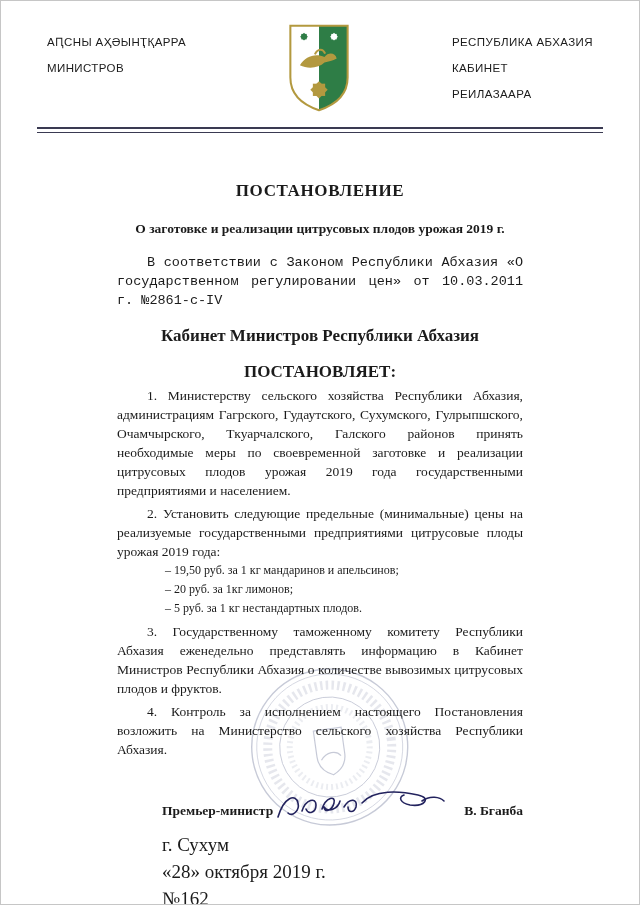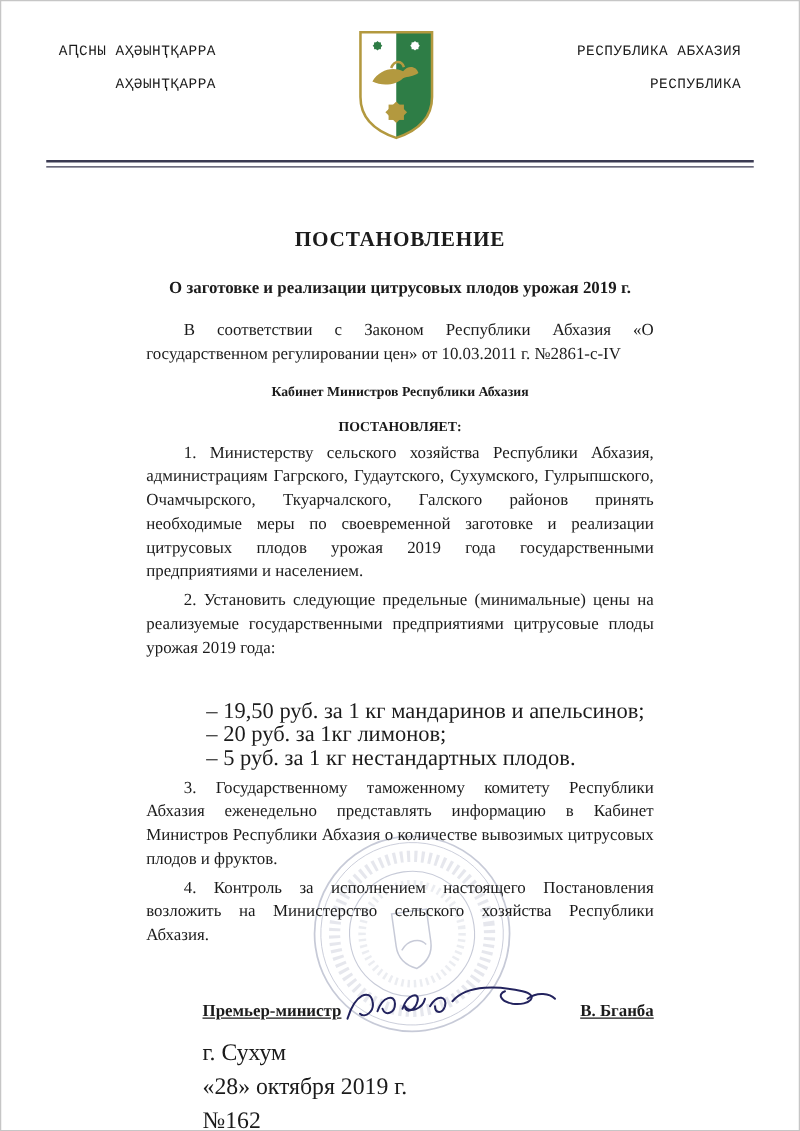--- a/index.html
+++ b/index.html
@@ -11,23 +11,23 @@
     background:#ffffff; border:1px solid #c6c6c6; color:#1b1b1b;
     overflow:hidden;
   }
 
   
   .header {
     display:flex; justify-content:space-between; align-items:flex-start;
     padding:24px 46px 0 46px;
   }
   .header-col {
-    font-family:Liberation Mono, monospace;
+    font-family:Liberation Sans, sans-serif;
     font-size:11.5px; letter-spacing:.4px; line-height:26px;
-    text-align:right; padding-top:4px; white-space:nowrap;
+    text-align:left; padding-top:4px; white-space:nowrap;
   }
   .crest { width:70px; flex:0 0 auto; margin-top:-2px; }
 
   .divider {
     margin:10px 36px 0 36px; height:6px;
     border-top:2.5px solid #3a3a52; border-bottom:1.5px solid #3a3a52;
   }
 
   
   .main { padding:0 116px; position:relative; z-index:2; }
@@ -35,32 +35,31 @@
     text-align:center; font-size:17px; font-weight:bold;
     letter-spacing:.6px; margin-top:48px;
   }
   .doc-subject {
     text-align:center; font-size:13.5px; font-weight:bold; margin-top:20px;
   }
   .para {
     font-size:13.5px; line-height:19px; text-align:justify;
     text-indent:30px; margin-top:4px;
   }
-  .para.first { margin-top:16px; }
+  .para.first { margin-top:16px;font-family:Liberation Mono, monospace; }
   .center-bold {
-    text-align:center; font-size:11px; font-weight:bold; margin-top:16px;
+    text-align:center; font-size:17px; font-weight:bold; margin-top:16px;
   }
-  .price-list { margin-left:48px; font-size:18px; line-height:19px;margin-top:32px; }
+  .price-list { margin-left:48px; font-size:12px; line-height:19px; }
 
   
   .sig-row {
     display:flex; justify-content:space-between; align-items:center;
     margin:44px 0 0 45px; font-size:13.5px; font-weight:bold;
     position:relative;
-    text-decoration:underline;
   }
   .sig-script {
     position:absolute; left:110px; top:-20px; pointer-events:none;
   }
   .meta { margin:12px 0 0 45px; font-size:19px; line-height:27px; }
 
   
   .stamp {
     position:absolute; left:245px; top:662px; z-index:1;
     pointer-events:none; opacity:.55;
@@ -82,21 +81,21 @@
         <circle cx="84" cy="84" r="40" stroke-width="6" stroke-dasharray="2 3" opacity="0.35"></circle>
         <path d="M70,66 H98 V92 Q98,106 84,112 Q70,106 70,92 Z" stroke-width="1.2"></path>
         <path d="M74,96 C80,88 90,88 94,94" stroke-width="1.2"></path>
       </g>
     </svg>
   </div>
 
   <header class="header">
     <div class="header-col">
       <div>АԤСНЫ АҲӘЫНҬҚАРРА</div>
-      <div>АҲӘЫНҬҚАРРА</div>
+      <div>МИНИСТРОВ</div>
     </div>
 
     <div class="crest">
       <svg width="70" height="90" viewBox="0 0 100 132">
         <defs>
           <clipPath id="shieldClip">
             <path d="M8,4 H92 V80 Q92,114 50,128 Q8,114 8,80 Z"></path>
           </clipPath>
         </defs>
         <path d="M8,4 H92 V80 Q92,114 50,128 Q8,114 8,80 Z" fill="#ffffff"></path>
@@ -117,21 +116,22 @@
         <g transform="translate(50,98)" fill="#b3993f">
           <rect x="-9" y="-9" width="18" height="18"></rect>
           <rect x="-9" y="-9" width="18" height="18" transform="rotate(45)"></rect>
         </g>
         <path d="M8,4 H92 V80 Q92,114 50,128 Q8,114 8,80 Z" fill="none" stroke="#b3993f" stroke-width="3"></path>
       </svg>
     </div>
 
     <div class="header-col">
       <div>РЕСПУБЛИКА АБХАЗИЯ</div>
-      <div>РЕСПУБЛИКА</div>
+      <div>КАБИНЕТ</div>
+      <div>РЕИЛАЗААРА</div>
     </div>
   </header>
 
   <div class="divider"></div>
 
   <main class="main">
     <h1 class="doc-title">ПОСТАНОВЛЕНИЕ</h1>
     <h2 class="doc-subject">О заготовке и реализации цитрусовых плодов урожая 2019 г.</h2>
 
     <p class="para first">В соответствии с Законом Республики Абхазия «О государственном регулировании цен» от 10.03.2011 г. №2861-с-IV</p>

